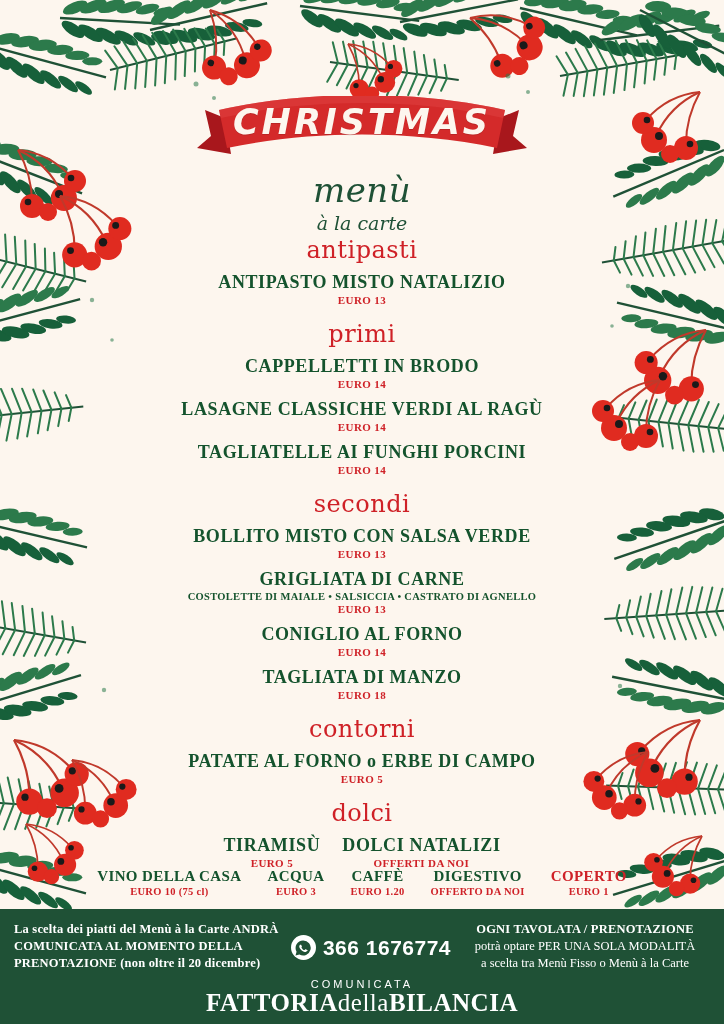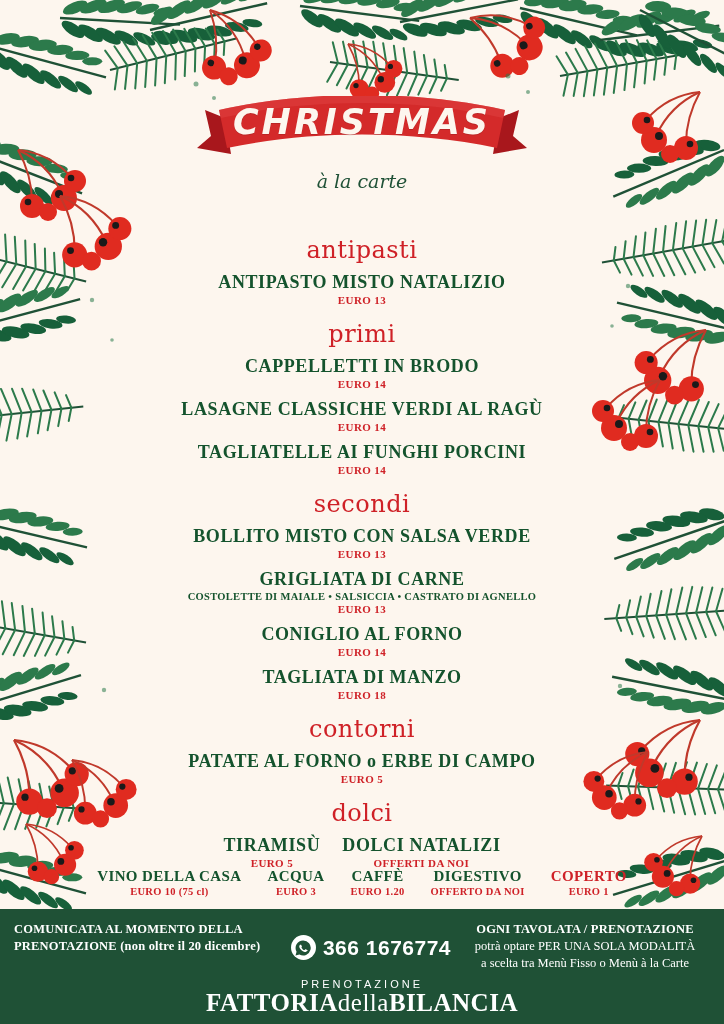--- a/index.html
+++ b/index.html
@@ -299,20 +299,21 @@
   <div class="banner-wrap">
     <div class="banner">
       <svg viewBox="0 0 330 72" xmlns="http://www.w3.org/2000/svg">
         <path d="M28 22 L8 14 L14 40 L0 52 L34 58 Z" fill="#a8171c"></path>
         <path d="M302 22 L322 14 L316 40 L330 52 L296 58 Z" fill="#a8171c"></path>
         <path d="M22 14 C 110 -6, 220 -6, 308 14 L300 52 C 215 34, 115 34, 30 52 Z" fill="#d42a2a"></path>
         <path d="M22 14 C 110 -6, 220 -6, 308 14 L306 22 C 218 2, 112 2, 24 22 Z" fill="#e04141" opacity=".5"></path>
       </svg>
       <div class="banner-text">CHRISTMAS</div>
     </div>
+    <div class="menu-word">menù</div>
     <div class="alacarte">à la carte</div>
   </div>
 
   <div class="menu" id="menu-root">
       <div class="section">
         <div class="section-title">antipasti</div>
         <div class="dish">
           <div class="dish-name">ANTIPASTO MISTO NATALIZIO</div>
           <div class="dish-price">EURO 13</div>
         </div>
@@ -393,20 +394,21 @@
       </div>
       <div class="drink red">
         <div class="drink-name">COPERTO</div>
         <div class="drink-price">EURO 1</div>
       </div>
     </div>
 
   <div class="footer">
     <div class="footer-inner">
       <div class="foot-left">
+        <div>La scelta dei piatti del Menù à la Carte ANDRÀ</div>
         <div>COMUNICATA AL MOMENTO DELLA</div>
         <div>PRENOTAZIONE (non oltre il 20 dicembre)</div>
       </div>
 
       <div class="foot-mid">
         <span class="wa">
           <svg width="18" height="18" viewBox="0 0 24 24">
             <path fill="#1f5136" d="M12 2a10 10 0 00-8.6 15L2 22l5.2-1.4A10 10 0 1012 2zm5.3 14.1c-.2.6-1.2 1.2-1.7 1.2-.5.1-1 .1-1.6-.1-.4-.1-.9-.3-1.5-.6-2.6-1.1-4.3-3.8-4.5-4-.1-.2-1-1.4-1-2.6 0-1.2.6-1.8.9-2.1.2-.2.5-.3.7-.3h.5c.2 0 .4 0 .6.5l.8 2c.1.2 0 .4-.1.5l-.3.4c-.1.1-.3.3-.1.6.2.3.7 1.2 1.5 1.9 1 .9 1.8 1.1 2.1 1.3.3.1.4.1.6-.1l.8-1c.2-.2.4-.2.6-.1l2 .9c.2.1.4.2.4.3.1.2.1.7-.2 1.3z"></path>
           </svg>
         </span>
@@ -414,19 +416,19 @@
       </div>
 
       <div class="foot-right">
         <div class="l1">OGNI TAVOLATA / PRENOTAZIONE</div>
         <div>potrà optare PER UNA SOLA MODALITÀ</div>
         <div>a scelta tra Menù Fisso o Menù à la Carte</div>
       </div>
     </div>
 
     <div class="logo">
-      <div class="logo-top">PRENOTAZIONE</div>
+      <div class="logo-top">COMUNICATA</div>
       <div class="logo-main">
         <span class="bold">FATTORIA</span><span class="light">della</span><span class="bold">BILANCIA</span>
       </div>
     </div>
   </div>
 </div>
 
 </body></html>

